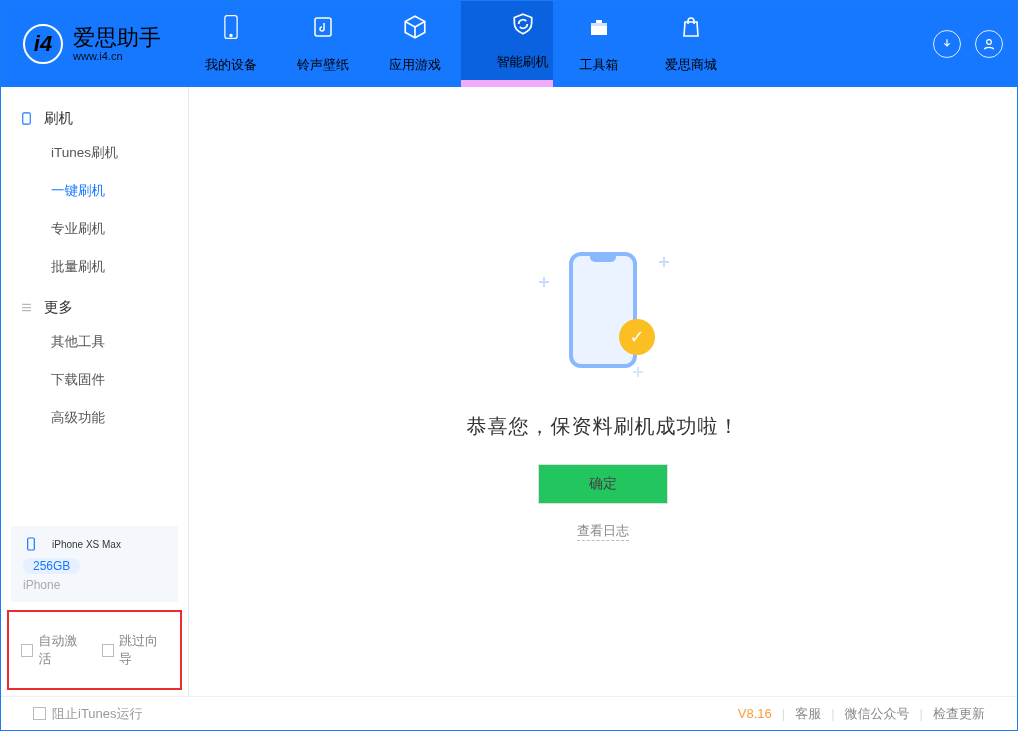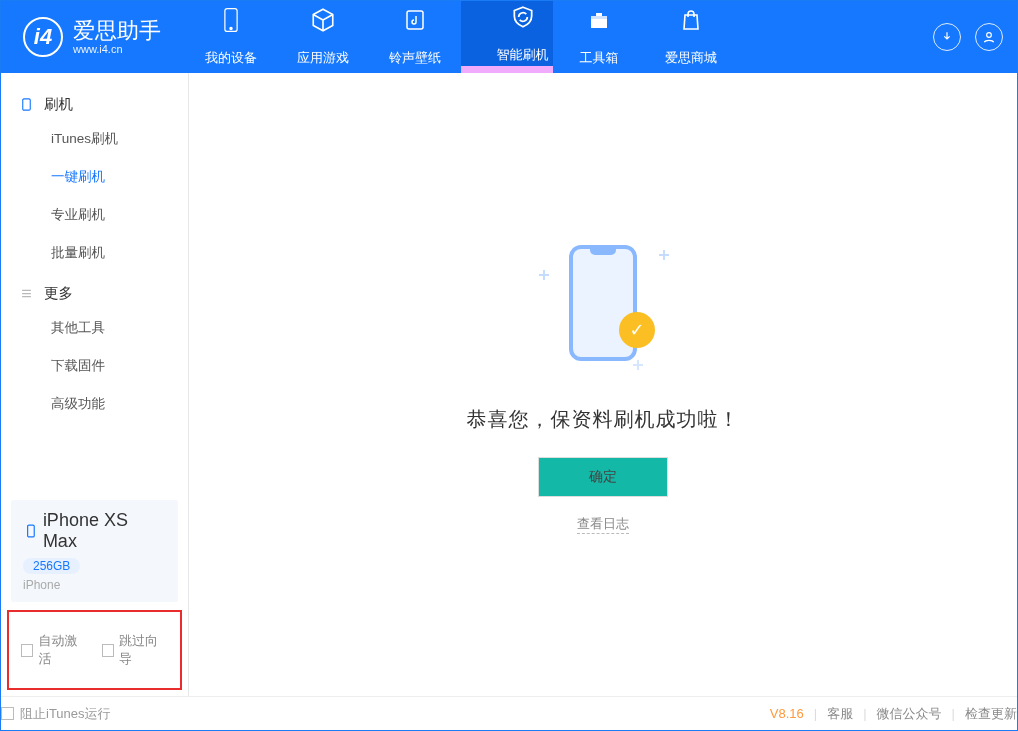--- a/index.html
+++ b/index.html
@@ -1,19 +1,19 @@
 <!DOCTYPE html>
 <html><head>
 <meta charset="utf-8">
 <style>
   * { box-sizing: border-box; margin: 0; padding: 0; font-family: "Microsoft YaHei", "PingFang SC", sans-serif; }
   body { background: #b0b0b0; display: flex; justify-content: center; align-items: flex-start; }
   .window { width: 1018px; height: 731px; background: #fff; border: 1px solid #1a7cf5; display: flex; flex-direction: column; position: relative; }
   
-  .header { height: 72px; background: #1677ff; display: flex; align-items: center; color: #ffffff; position: relative; }
+  .header { height: 86px; background: #1677ff; display: flex; align-items: center; color: #000000; position: relative; }
   .brand { display: flex; align-items: center; padding: 0 24px 0 22px; }
   .brand-logo { width: 40px; height: 40px; border: 2px solid #fff; border-radius: 50%; display: flex; align-items: center; justify-content: center; font-size: 22px; font-weight: bold; font-style: italic; margin-right: 10px; }
   .brand-title { font-size: 22px; font-weight: 500; line-height: 1.1; }
   .brand-sub { font-size: 11px; opacity: .9; }
   .nav { display: flex; height: 100%; }
   .nav-item { width: 92px; height: 100%; display: flex; flex-direction: column; align-items: center; justify-content: center; cursor: pointer; font-size: 13px; gap: 16px; }
   .nav-item.active { background: #0a62e0; border-bottom: 7px solid #f0abfc; padding-left: 31px; }
   .nav-icon { width: 26px; height: 26px; display: flex; align-items: center; justify-content: center; }
   .header-right { position: absolute; right: 14px; top: 50%; transform: translateY(-50%); display: flex; align-items: center; gap: 14px; }
   .circ-btn { width: 28px; height: 28px; border: 1.5px solid rgba(255,255,255,.85); border-radius: 50%; display: flex; align-items: center; justify-content: center; cursor: pointer; }
@@ -22,41 +22,41 @@
   
   .body { flex: 1; display: flex; min-height: 0; }
   .sidebar { width: 188px; border-right: 1px solid #e8e8e8; display: flex; flex-direction: column; }
   .side-scroll { flex: 1; overflow-y: auto; padding-top: 10px; }
   .side-group-head { display: flex; align-items: center; gap: 10px; padding: 12px 18px 6px; font-size: 14.5px; color: #333; }
   .side-item { padding: 10px 10px 10px 50px; font-size: 13.5px; color: #555; cursor: pointer; }
   .side-item.active { color: #1677ff; }
   .side-bottom { padding: 0; }
   .side-card { margin: 4px 10px 8px; background: #f4f8fc; border-radius: 2px; padding: 10px 12px; font-size: 13.5px; color: #4a4a4a; display: flex; align-items: center; gap: 8px; }
   .side-device { margin: 4px 10px 8px; background: #f4f8fc; border-radius: 2px; padding: 10px 12px; }
-  .side-device .dname { font-size: 18px; color: #333; font-weight: 500; margin-bottom: 4px; display: flex; align-items: center; gap: 4px; }
+  .side-device .dname { font-size: 10px; color: #333; font-weight: 500; margin-bottom: 4px; display: flex; align-items: center; gap: 13px; }
   .badge { display: inline-block; background: #e6f0ff; color: #1677ff; font-size: 12px; padding: 1px 10px; border-radius: 10px; margin-bottom: 4px; }
   .dtype { font-size: 12px; color: #aaa; }
   .check-row { border: 2px solid #e92c2c; padding: 20px 12px; margin: 0 6px 6px; display: flex; gap: 14px; font-size: 13px; color: #888; }
   .check-row label { display: flex; align-items: center; gap: 5px; cursor: pointer; }
   .ck { width: 13px; height: 13px; border: 1px solid #bbb; display: inline-block; }
   
   .main { flex: 1; display: flex; flex-direction: column; align-items: center; justify-content: center; position: relative; }
   .success-illus { width: 140px; height: 140px; position: relative; margin-bottom: 30px; }
   .phone { width: 68px; height: 116px; border: 4px solid #8ab8ff; border-radius: 12px; background: #eaf3ff; position: absolute; left: 50%; top: 48%; transform: translate(-50%,-50%); }
   .notch { width: 26px; height: 6px; background: #8ab8ff; border-radius: 0 0 5px 5px; position: absolute; top: 0; left: 50%; transform: translateX(-50%); }
   .gold-circle { width: 36px; height: 36px; background: #fbbf24; border-radius: 50%; position: absolute; right: 18px; bottom: 28px; display: flex; align-items: center; justify-content: center; color: #fff; font-size: 18px; }
   .spark { position: absolute; width: 10px; height: 10px; }
   .spark::before, .spark::after { content: ""; position: absolute; background: #c6dcff; }
   .spark::before { width: 10px; height: 2px; top: 4px; }
   .spark::after { width: 2px; height: 10px; left: 4px; }
   .success-text { font-size: 20px; color: #333; letter-spacing: 1px; margin-bottom: 24px; }
-  .ok-btn { padding: 10px 50px; border: 1px solid #ddd; background: #14b8a6; font-size: 14px; color: #444; cursor: pointer; margin-bottom: 18px; }
+  .ok-btn { padding: 10px 50px; border: 1px solid #ddd; background: #22c55e; font-size: 14px; color: #444; cursor: pointer; margin-bottom: 18px; }
   .log-link { font-size: 13px; color: #888; border-bottom: 1px dashed #bbb; cursor: pointer; }
   
-  .footer { height: 34px; border-top: 1px solid #eee; display: flex; align-items: center; padding: 0 0; font-size: 13px; color: #999; }
+  .footer { height: 34px; border-top: 1px solid #eee; display: flex; align-items: center; padding: 0 32px; font-size: 13px; color: #999; }
   .footer-left { flex: 1; display: flex; align-items: center; gap: 6px; }
   .footer-right { display: flex; align-items: center; gap: 10px; }
   .footer-right a { color: #888; cursor: pointer; }
   .sep { color: #ddd; }
 </style>
 </head>
 <body>
 
 <div class="window">
 
@@ -101,35 +101,35 @@
         <div class="nav-icon">
             <svg width="20" height="26" viewBox="0 0 24 34" fill="none" stroke="#fff" stroke-width="1.6">
               <rect x="4" y="2" width="16" height="30" rx="3"></rect>
               <circle cx="12" cy="28" r="1.5" fill="#fff"></circle>
             </svg>
           </div>
         <span>我的设备</span>
       </div>
       <div class="nav-item">
         <div class="nav-icon">
+            <svg width="24" height="24" viewBox="0 0 24 24" fill="none" stroke="#fff" stroke-width="1.5">
+              <rect x="4" y="3" width="16" height="18" rx="2"></rect>
+              <path d="M13 8v6a2 2 0 1 1-2-2"></path>
+            </svg>
+          </div>
+        <span>铃声壁纸</span>
+      </div>
+      <div class="nav-item">
+        <div class="nav-icon">
             <svg width="26" height="26" viewBox="0 0 24 24" fill="none" stroke="#fff" stroke-width="1.5">
               <path d="M12 2l9 5v10l-9 5-9-5V7z"></path>
               <path d="M12 12l9-5M12 12v10M12 12L3 7"></path>
             </svg>
           </div>
         <span>应用游戏</span>
-      </div>
-      <div class="nav-item">
-        <div class="nav-icon">
-            <svg width="24" height="24" viewBox="0 0 24 24" fill="none" stroke="#fff" stroke-width="1.5">
-              <rect x="4" y="3" width="16" height="18" rx="2"></rect>
-              <path d="M13 8v6a2 2 0 1 1-2-2"></path>
-            </svg>
-          </div>
-        <span>铃声壁纸</span>
       </div>
       <div class="nav-item active">
         <div class="nav-icon">
             <svg width="26" height="26" viewBox="0 0 24 24" fill="none" stroke="#fff" stroke-width="1.6">
               <path d="M12 3l8 3v5c0 5-3.5 8-8 10-4.5-2-8-5-8-10V6z"></path>
               <path d="M8 12a4 4 0 0 1 7-2.6M16 12a4 4 0 0 1-7 2.6"></path>
             </svg>
           </div>
         <span>智能刷机</span>
       </div>

